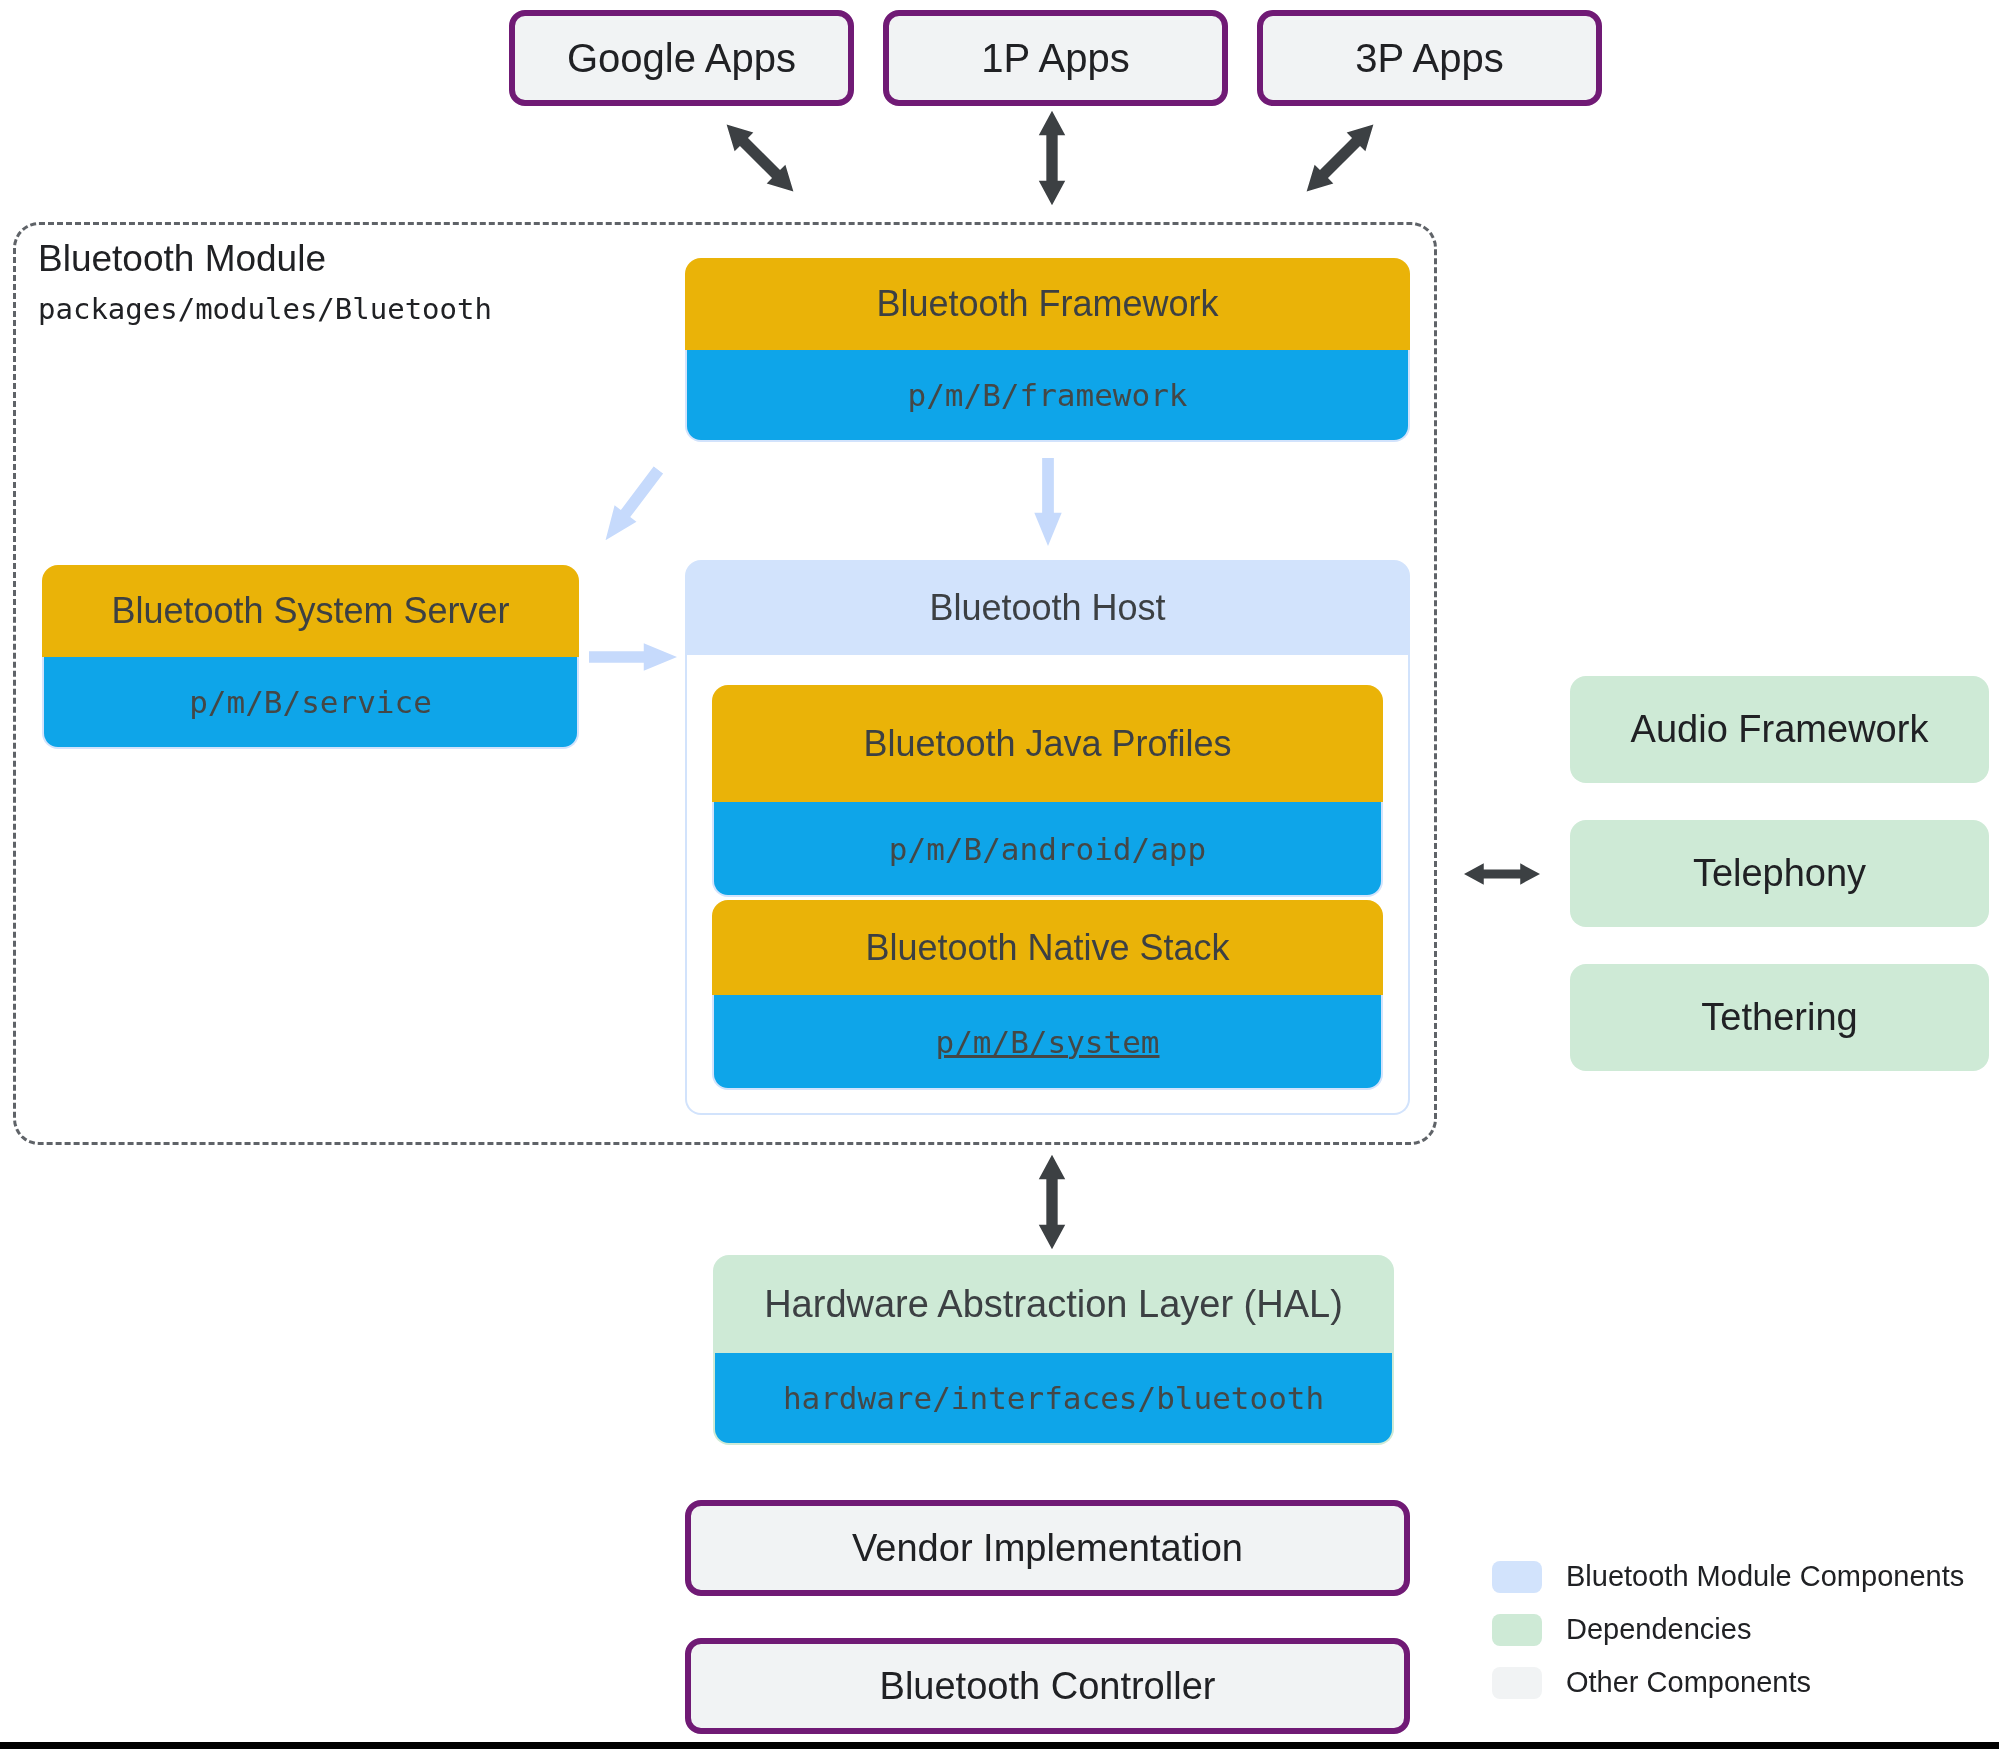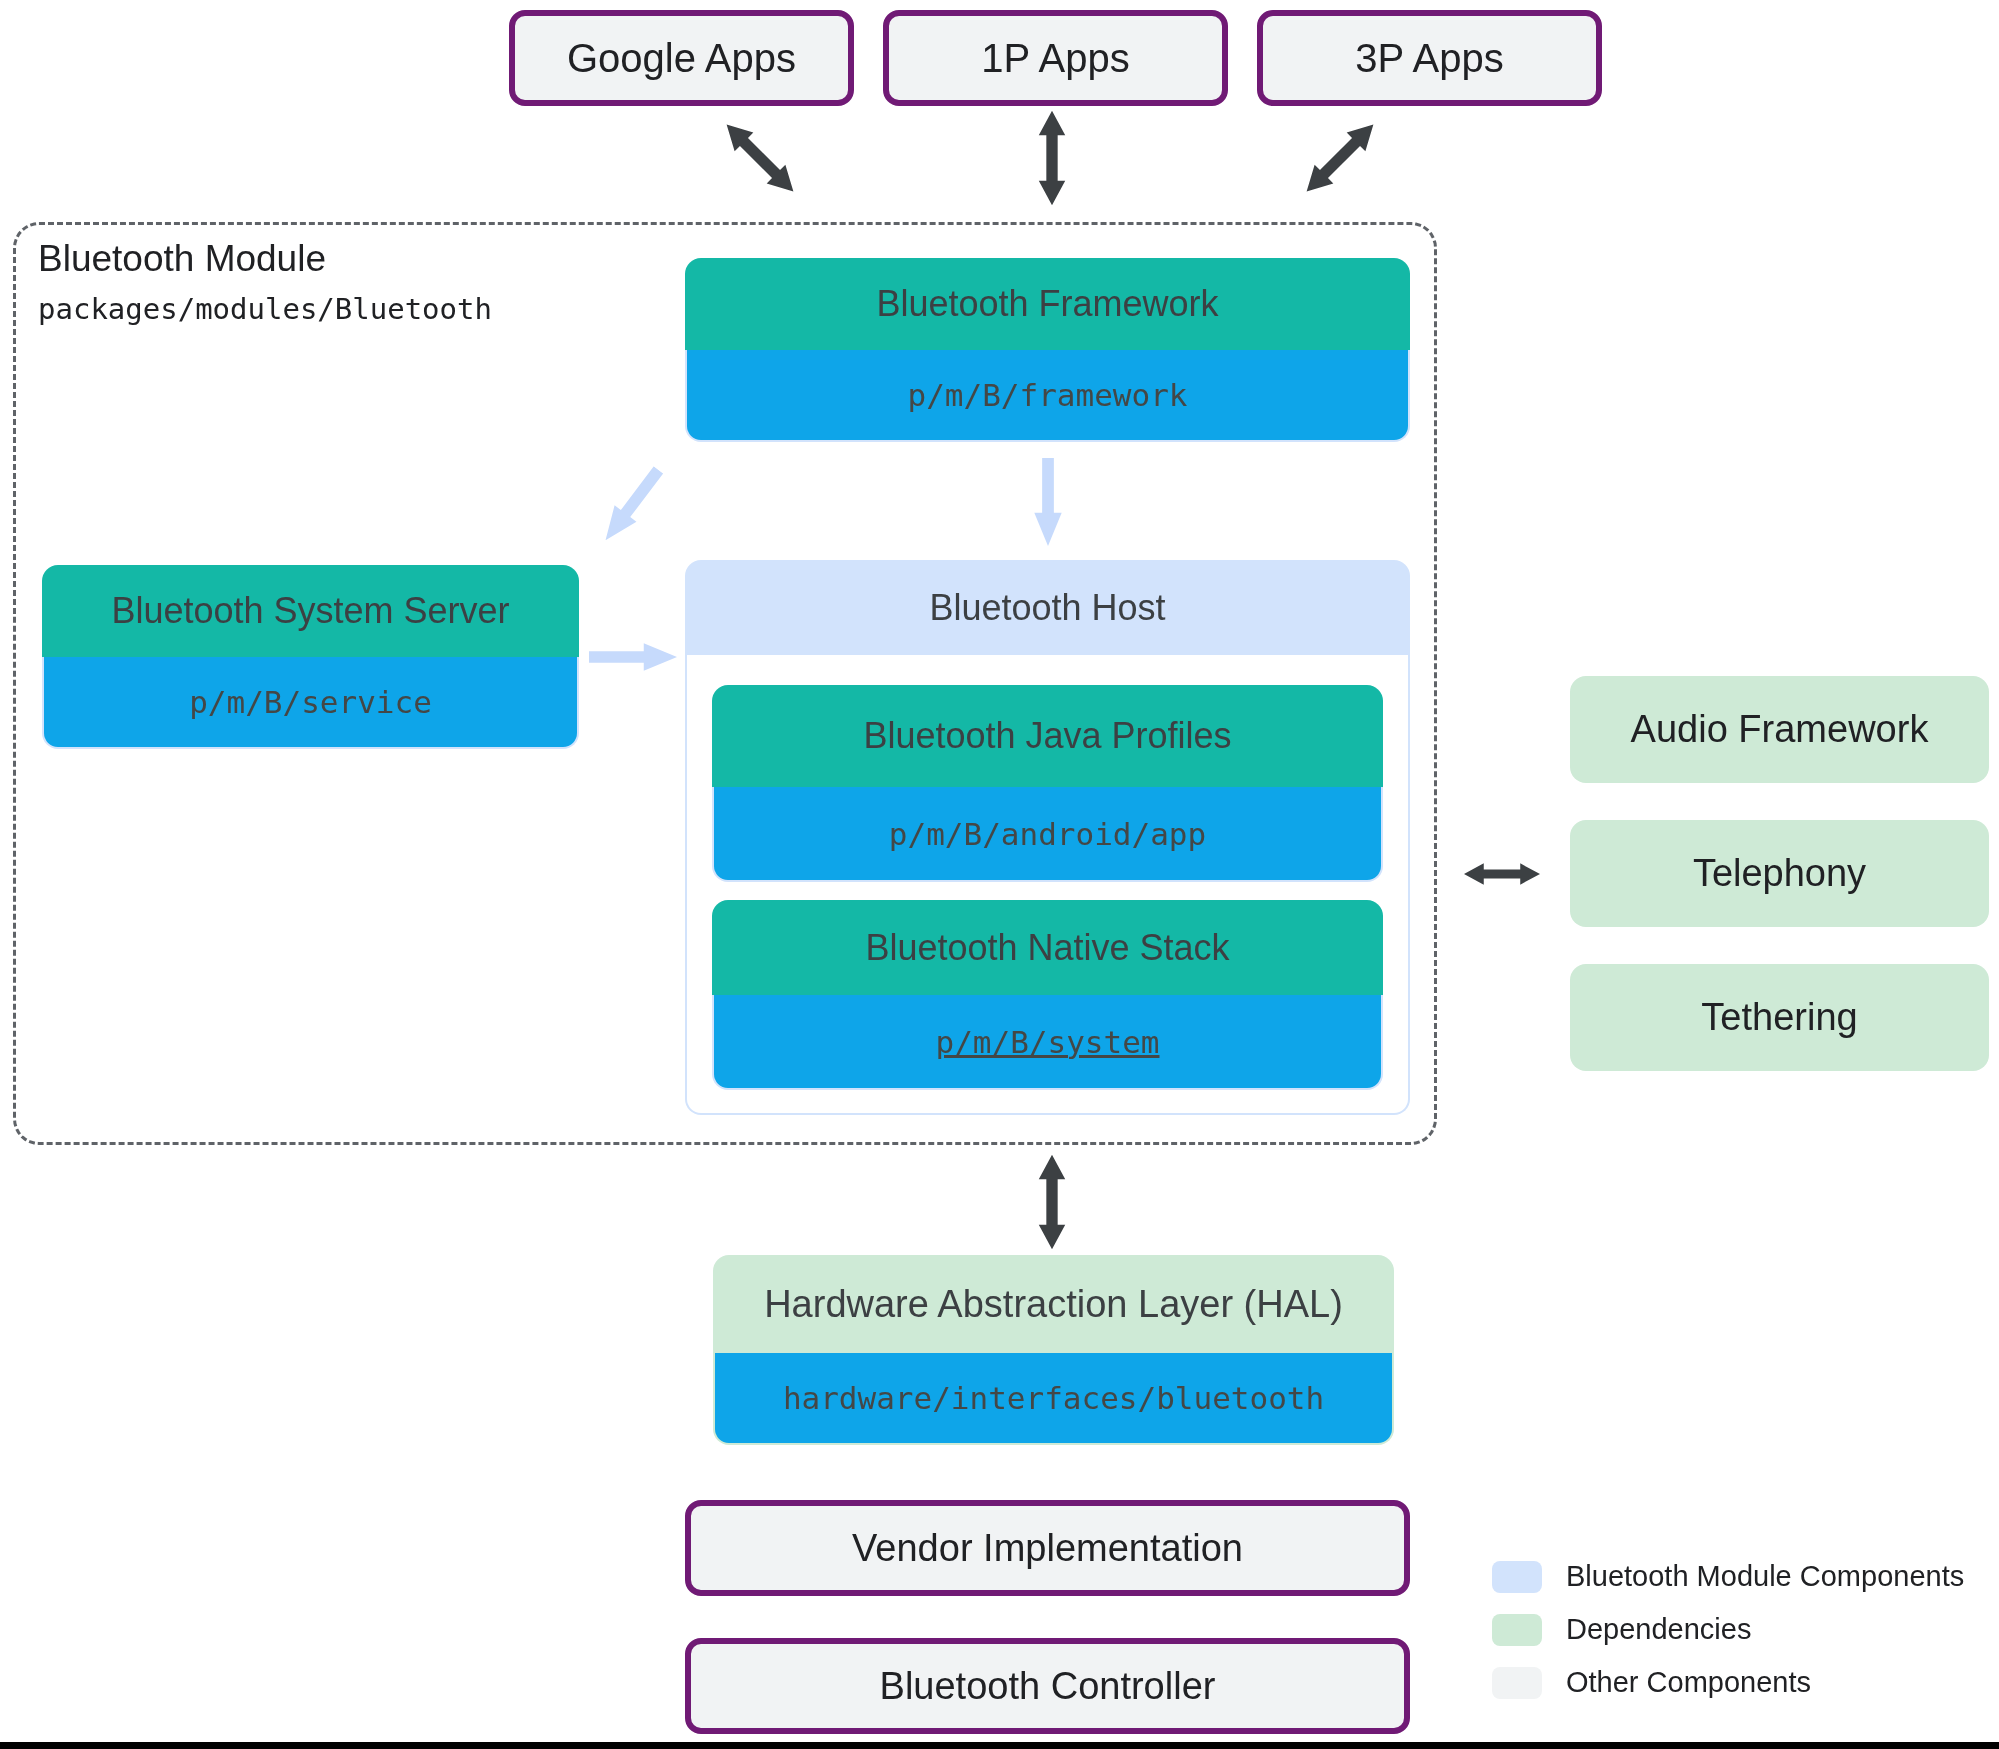--- a/index.html
+++ b/index.html
@@ -31,21 +31,21 @@
     font-size:36px;color:#3c4043;
     box-sizing:border-box;
   }
   .duo .bdy{
     display:flex;align-items:center;justify-content:center;
     background:#0ea5e9;
     border-radius:0 0 16px 16px;
     font-size:31px;color:#444746;
     box-sizing:border-box;
   }
-  .blue .hdr{background:#14b8a6;}
+  .blue .hdr{background:#eab308;}
   .blue .bdy{border:2px solid #d2e3fc;border-top:none;}
   .green .hdr{background:#ceead6;}
   .green .bdy{border:2px solid #ceead6;border-top:none;}
 
   
   .module-frame{
     position:absolute;left:13px;top:222px;width:1424px;height:923px;
     border:3px dashed #5f6368;border-radius:26px;
     box-sizing:border-box;
   }
@@ -150,21 +150,21 @@
     <div class="hdr" style="height:92px;">Bluetooth System Server</div>
     <div class="bdy mono" style="height:92px;">p/m/B/service</div>
   </div>
 
   <div class="host">
     <div class="host-hdr">Bluetooth Host</div>
     <div class="host-bdy"></div>
   </div>
 
   <div class="duo blue" style="left:712px;top:685px;width:671px;">
-    <div class="hdr" style="height:102px;">Bluetooth Java Profiles</div>
+    <div class="hdr" style="height:117px;">Bluetooth Java Profiles</div>
     <div class="bdy mono" style="height:95px;">p/m/B/android/app</div>
   </div>
 
   <div class="duo blue" style="left:712px;top:900px;width:671px;">
     <div class="hdr" style="height:95px;">Bluetooth Native Stack</div>
     <div class="bdy mono" style="height:95px;text-decoration:underline;">p/m/B/system</div>
   </div>
 
   <div class="arrow dark-arrow" style="left:1464px;top:857px;">
     <svg width="76" height="34" viewBox="0 0 100 36" fill="currentColor" aria-hidden="true">

